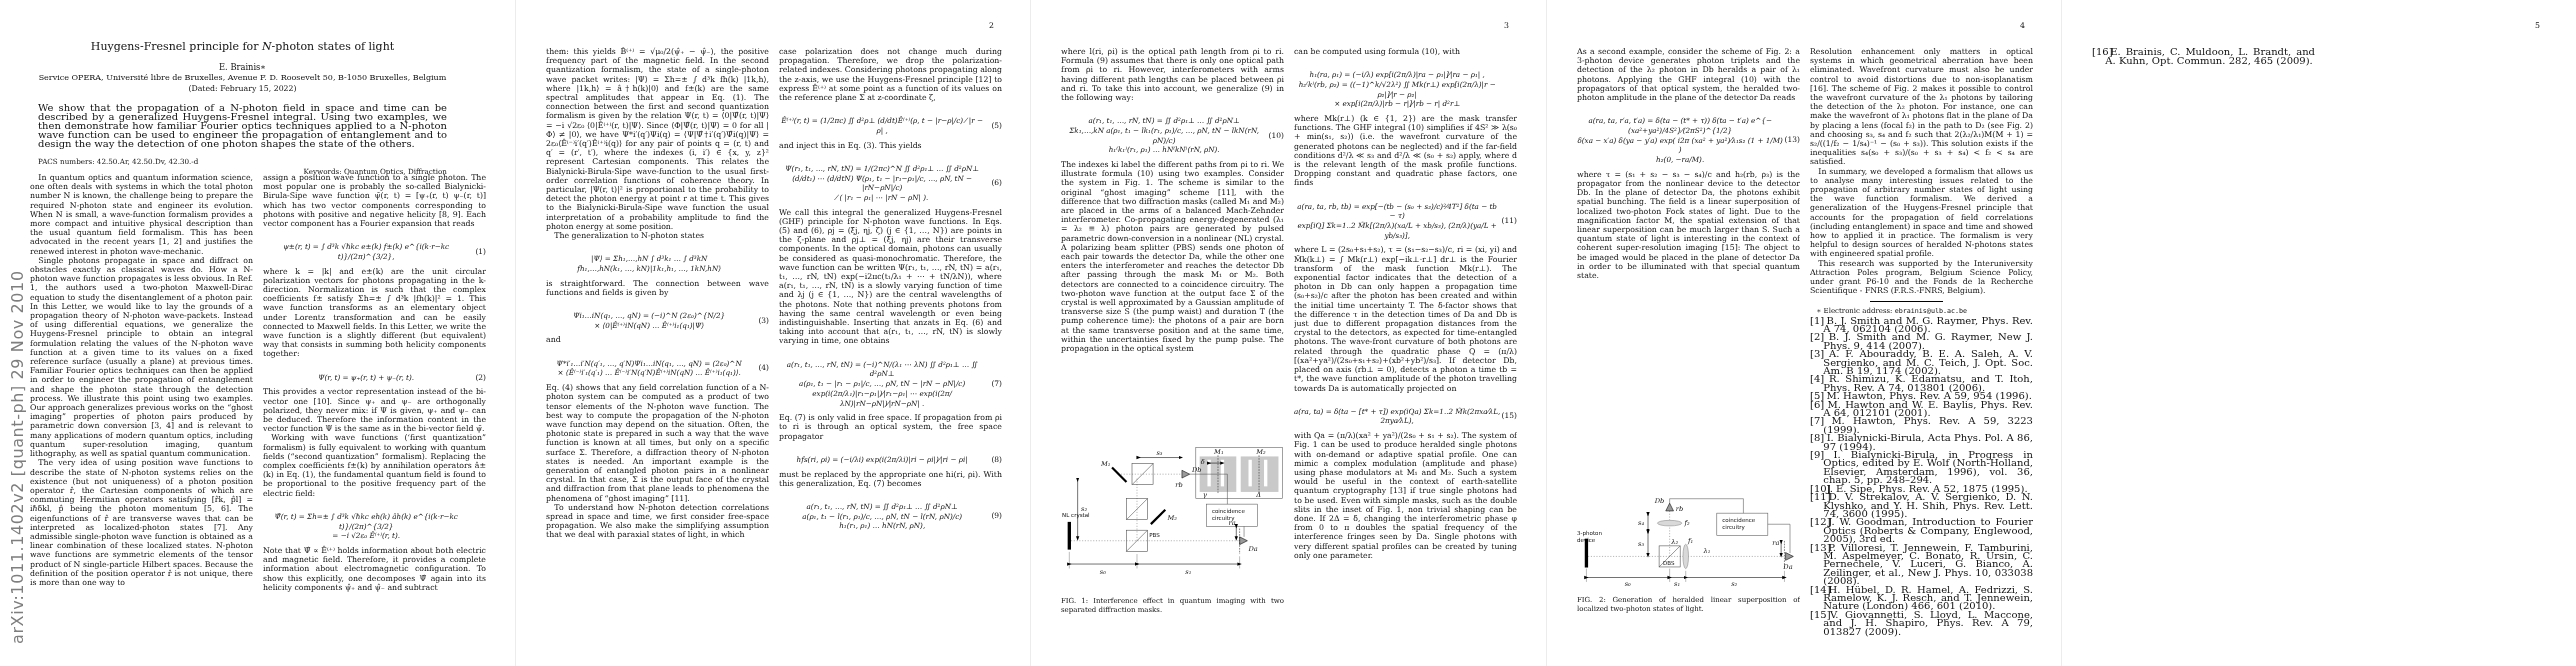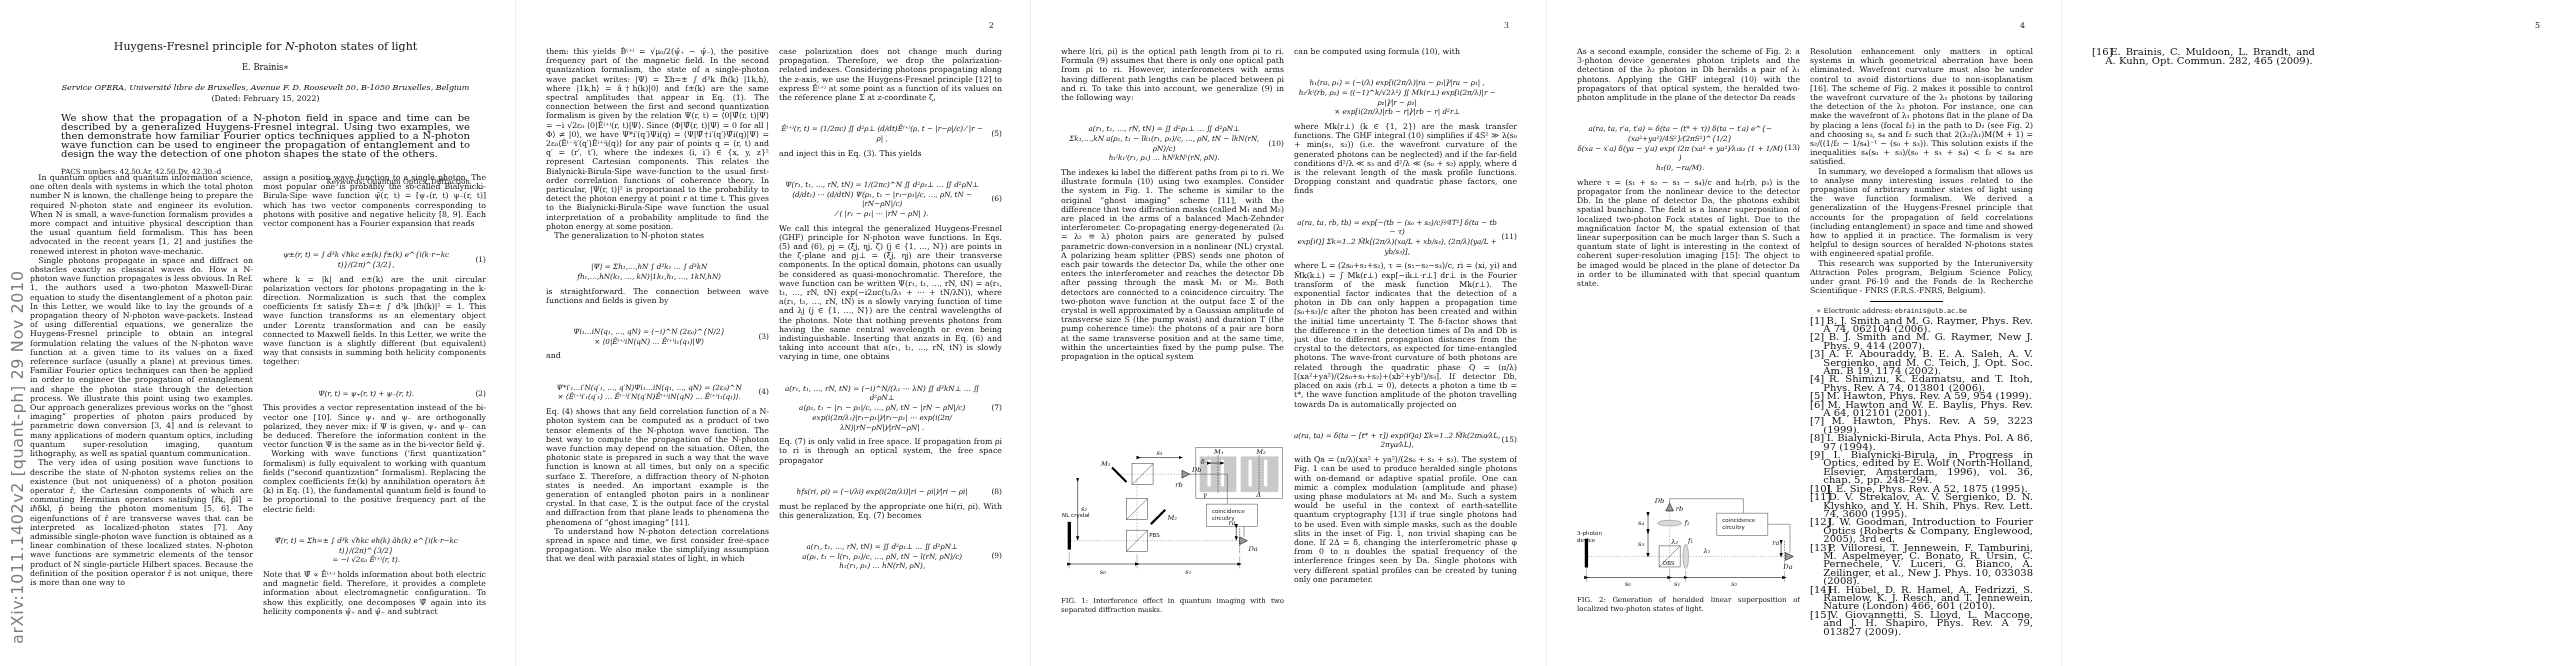--- a/index.html
+++ b/index.html
@@ -6,37 +6,37 @@
   #canvas{position:relative;width:2576px;height:667px;background:#fff;overflow:hidden;
           font-family:"DejaVu Serif","DejaVu Sans",serif;color:#111;}
   .page{position:absolute;top:0;width:515px;height:667px;background:#fff;}
   .page.p1{left:0;} .page.p2{left:515px;} .page.p3{left:1030px;} .page.p4{left:1546px;} .page.p5{left:2061px;}
   .page:not(.p1){border-left:0.6px solid #ececec;box-sizing:border-box;}
   .pagenum{position:absolute;top:21px;right:36px;font-size:7.8px;}
   .watermark{position:absolute;left:7.8px;top:644px;transform:rotate(-90deg);transform-origin:0 0;
              white-space:nowrap;font-family:"DejaVu Sans","Liberation Sans",sans-serif;
              font-size:16px;color:#7e7e7e;letter-spacing:0.6px;}
   
-  .p1head{position:absolute;left:38px;width:455px;top:40px;text-align:center;}
+  .p1head{position:absolute;left:15px;width:455px;top:40px;text-align:center;}
   .title{font-size:11px;line-height:13.3px;}
   .title .it{font-style:italic;}
   .author{margin-top:8.3px;font-size:8.3px;}
-  .affil{margin-top:11px;font-size:8px;font-style:italic;}
+  .affil{margin-top:1px;font-size:8px;}
   .dateline{margin-top:2.2px;font-size:7.8px;}
   .abstract{margin:10px 23px 0 23px;font-size:10px;line-height:9px;text-align:justify;}
   .pacs{margin:9px 23px 0 23px;font-size:7.2px;text-align:left;}
   .kw{margin:1.1px 23px 0 23px;font-size:7.2px;text-align:right;}
   
   .col{position:absolute;width:223px;height:615px;top:47px;overflow:hidden;
        font-size:7.8px;line-height:9.2px;text-align:justify;}
   .col.c0{left:30px;} .col.c1{left:263px;}
   .p1 .col{top:173px;height:489px;}
   .para{text-indent:8.3px;}
   .para.noind{text-indent:0;}
-  .eq{position:relative;margin:22px 0 5px 0;text-align:center;font-style:italic;padding-right:16.7px;}
+  .eq{position:relative;margin:14px 0 5px 0;text-align:center;font-style:italic;padding-right:16.7px;}
   .eq-line{font-size:7.2px;line-height:9.7px;}
   .eq-num{position:absolute;right:0;top:50%;transform:translateY(-50%);font-style:normal;font-size:7.5px;}
   .figure{position:absolute;left:0;width:223px;}
   .figure.fig1{bottom:48px;} .figure.fig2{bottom:49px;}
   .figcap{margin-top:4.4px;font-size:7px;line-height:8.4px;text-align:justify;}
   .footrule{width:73px;border-top:0.7px solid #000;margin:5.6px 0 5px 60px;}
   .fnote{font-size:7px;line-height:8.4px;padding-left:12.2px;text-indent:-5.6px;}
   .mono{font-family:"DejaVu Sans Mono","Liberation Mono",monospace;font-size:6.7px;margin-top:16px;}
   .refs{margin-top:1.1px;}
   .ref{font-size:10px;line-height:8.4px;padding-left:13.3px;text-indent:-13.3px;text-align:justify;}
@@ -119,21 +119,21 @@
         </div>
         <div class="para noind">and inject this in Eq. (3). This yields</div>
         <div class="eq">
           <div class="eq-line">Ψ(r₁, t₁, …, rN, tN) = 1/(2πc)^N ∬ d²ρ₁⊥ … ∬ d²ρN⊥</div>
           <div class="eq-line">(d/dt₁) ⋯ (d/dtN) Ψ(ρ₁, t₁ − |r₁−ρ₁|/c, …, ρN, tN − |rN−ρN|/c)</div>
           <div class="eq-line">⁄ ( |r₁ − ρ₁| ⋯ |rN − ρN| ).</div>
           <span class="eq-num">(6)</span>
         </div>
         <div class="para noind">We call this integral the generalized Huygens-Fresnel (GHF) principle for N-photon wave functions. In Eqs. (5) and (6), ρj = (ξj, ηj, ζ) (j ∈ {1, …, N}) are points in the ζ-plane and ρj⊥ = (ξj, ηj) are their transverse components. In the optical domain, photons can usually be considered as quasi-monochromatic. Therefore, the wave function can be written Ψ(r₁, t₁, …, rN, tN) = a(r₁, t₁, …, rN, tN) exp(−i2πc(t₁/λ₁ + ⋯ + tN/λN)), where a(r₁, t₁, …, rN, tN) is a slowly varying function of time and λj (j ∈ {1, …, N}) are the central wavelengths of the photons. Note that nothing prevents photons from having the same central wavelength or even being indistinguishable. Inserting that anzats in Eq. (6) and taking into account that a(r₁, t₁, …, rN, tN) is slowly varying in time, one obtains</div>
         <div class="eq">
-          <div class="eq-line">a(r₁, t₁, …, rN, tN) = (−i)^N/(λ₁ ⋯ λN) ∬ d³kN⊥ … ∬ d²ρN⊥</div>
+          <div class="eq-line">a(r₁, t₁, …, rN, tN) = (−i)^N/(λ₁ ⋯ λN) ∬ d²ρ₁⊥ … ∬ d²ρN⊥</div>
           <div class="eq-line">a(ρ₁, t₁ − |r₁ − ρ₁|/c, …, ρN, tN − |rN − ρN|/c)</div>
           <div class="eq-line">exp(i(2π/λ₁)|r₁−ρ₁|)⁄|r₁−ρ₁| ⋯ exp(i(2π/λN)|rN−ρN|)⁄|rN−ρN| .</div>
           <span class="eq-num">(7)</span>
         </div>
         <div class="para noind">Eq. (7) is only valid in free space. If propagation from ρi to ri is through an optical system, the free space propagator</div>
         <div class="eq">
           <div class="eq-line">hfs(ri, ρi) = (−i/λi) exp(i(2π/λi)|ri − ρi|)⁄|ri − ρi|</div>
           <span class="eq-num">(8)</span>
         </div>
         <div class="para noind">must be replaced by the appropriate one hi(ri, ρi). With this generalization, Eq. (7) becomes</div>
@@ -331,21 +331,21 @@
         <div class="para noind">Resolution enhancement only matters in optical systems in which geometrical aberration have been eliminated. Wavefront curvature must also be under control to avoid distortions due to non-isoplanatism [16]. The scheme of Fig. 2 makes it possible to control the wavefront curvature of the λ₁ photons by tailoring the detection of the λ₂ photon. For instance, one can make the wavefront of λ₁ photons flat in the plane of Da by placing a lens (focal f₂) in the path to D₂ (see Fig. 2) and choosing s₃, s₄ and f₂ such that 2(λ₂/λ₁)M(M + 1) = s₂/((1/f₂ − 1/s₄)⁻¹ − (s₀ + s₃)). This solution exists if the inequalities s₄(s₀ + s₃)/(s₀ + s₃ + s₄) &lt; f₂ &lt; s₄ are satisfied.</div>
         <div class="para">In summary, we developed a formalism that allows us to analyse many interesting issues related to the propagation of arbitrary number states of light using the wave function formalism. We derived a generalization of the Huygens-Fresnel principle that accounts for the propagation of field correlations (including entanglement) in space and time and showed how to applied it in practice. The formalism is very helpful to design sources of heralded N-photons states with engineered spatial profile.</div>
         <div class="para">This research was supported by the Interuniversity Attraction Poles program, Belgium Science Policy, under grant P6-10 and the Fonds de la Recherche Scientifique - FNRS (F.R.S.-FNRS, Belgium).</div>
         <div class="footrule"></div>
         <div class="fnote"><span>∗ </span>Electronic address: <span class="mono">ebrainis@ulb.ac.be</span></div>
         <div class="refs">
           <div class="ref"><span class="rl">[1]</span><span> B. J. Smith and M. G. Raymer, Phys. Rev. A 74, 062104 (2006).</span></div>
           <div class="ref"><span class="rl">[2]</span><span> B. J. Smith and M. G. Raymer, New J. Phys. 9, 414 (2007).</span></div>
           <div class="ref"><span class="rl">[3]</span><span> A. F. Abouraddy, B. E. A. Saleh, A. V. Sergienko, and M. C. Teich, J. Opt. Soc. Am. B 19, 1174 (2002).</span></div>
           <div class="ref"><span class="rl">[4]</span><span> R. Shimizu, K. Edamatsu, and T. Itoh, Phys. Rev. A 74, 013801 (2006).</span></div>
-          <div class="ref"><span class="rl">[5]</span><span> M. Hawton, Phys. Rev. A 59, 954 (1999).</span></div>
+          <div class="ref"><span class="rl">[5]</span><span> M. Hawton, Phys. Rev. A 59, 954 (1996).</span></div>
           <div class="ref"><span class="rl">[6]</span><span> M. Hawton and W. E. Baylis, Phys. Rev. A 64, 012101 (2001).</span></div>
           <div class="ref"><span class="rl">[7]</span><span> M. Hawton, Phys. Rev. A 59, 3223 (1999).</span></div>
           <div class="ref"><span class="rl">[8]</span><span> I. Bialynicki-Birula, Acta Phys. Pol. A 86, 97 (1994).</span></div>
           <div class="ref"><span class="rl">[9]</span><span> I. Bialynicki-Birula, in Progress in Optics, edited by E. Wolf (North-Holland, Elsevier, Amsterdam, 1996), vol. 36, chap. 5, pp. 248–294.</span></div>
           <div class="ref"><span class="rl">[10]</span><span> J. E. Sipe, Phys. Rev. A 52, 1875 (1995).</span></div>
           <div class="ref"><span class="rl">[11]</span><span> D. V. Strekalov, A. V. Sergienko, D. N. Klyshko, and Y. H. Shih, Phys. Rev. Lett. 74, 3600 (1995).</span></div>
           <div class="ref"><span class="rl">[12]</span><span> J. W. Goodman, Introduction to Fourier Optics (Roberts &amp; Company, Englewood, 2005), 3rd ed.</span></div>
           <div class="ref"><span class="rl">[13]</span><span> P. Villoresi, T. Jennewein, F. Tamburini, M. Aspelmeyer, C. Bonato, R. Ursin, C. Pernechele, V. Luceri, G. Bianco, A. Zeilinger, et al., New J. Phys. 10, 033038 (2008).</span></div>
           <div class="ref"><span class="rl">[14]</span><span> H. Hübel, D. R. Hamel, A. Fedrizzi, S. Ramelow, K. J. Resch, and T. Jennewein, Nature (London) 466, 601 (2010).</span></div>
           <div class="ref"><span class="rl">[15]</span><span> V. Giovannetti, S. Lloyd, L. Maccone, and J. H. Shapiro, Phys. Rev. A 79, 013827 (2009).</span></div>

